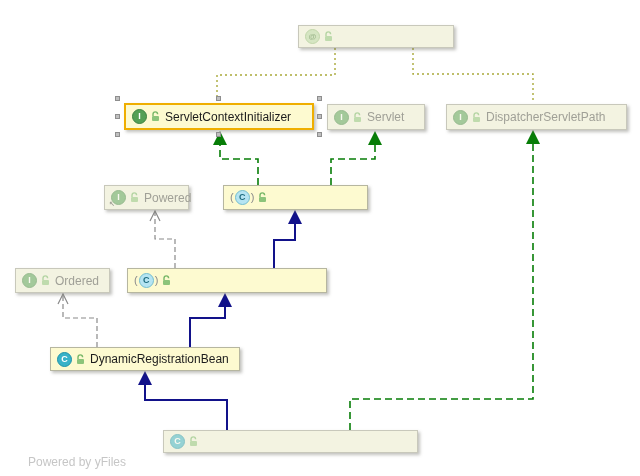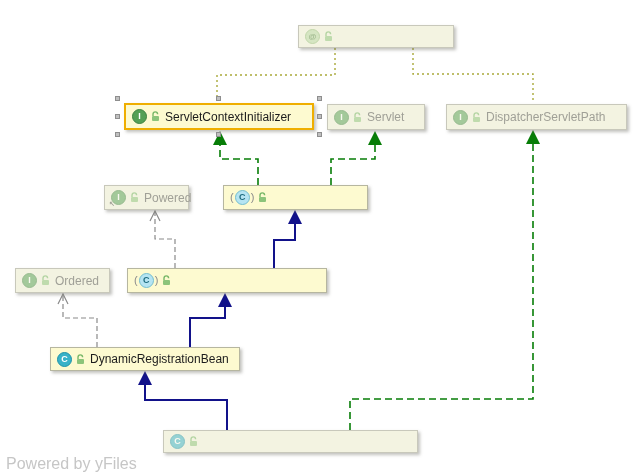--- a/index.html
+++ b/index.html
@@ -57,22 +57,22 @@
   #n-srv  { left:15px;  top:268px; width:95px;  height:25px; }
   #n-drb  { left:127px; top:268px; width:200px; height:25px; }
   #n-srb  { left:50px;  top:347px; width:190px; height:24px; }
   #n-dsrb { left:163px; top:430px; width:255px; height:23px; }
 
   .handle {
     position:absolute; width:5px; height:5px;
     background:#c0c0c0; border:1px solid #8e8e8e; box-sizing:border-box;
   }
   .footer {
-    position:absolute; left:6px; top:455px;
-    font-size:16px; color:#c6c6c6;text-align:center;
+    position:absolute; left:28px; top:455px;
+    font-size:12px; color:#c6c6c6;text-align:center;
   }
 </style>
 </head>
 <body>
 
 <div class="canvas">
 
   <svg class="edges" width="640" height="476" id="edge-layer">
       <g>
         <polyline points="258,185 258,159 220,159 220,145" class="e-implements"></polyline>

